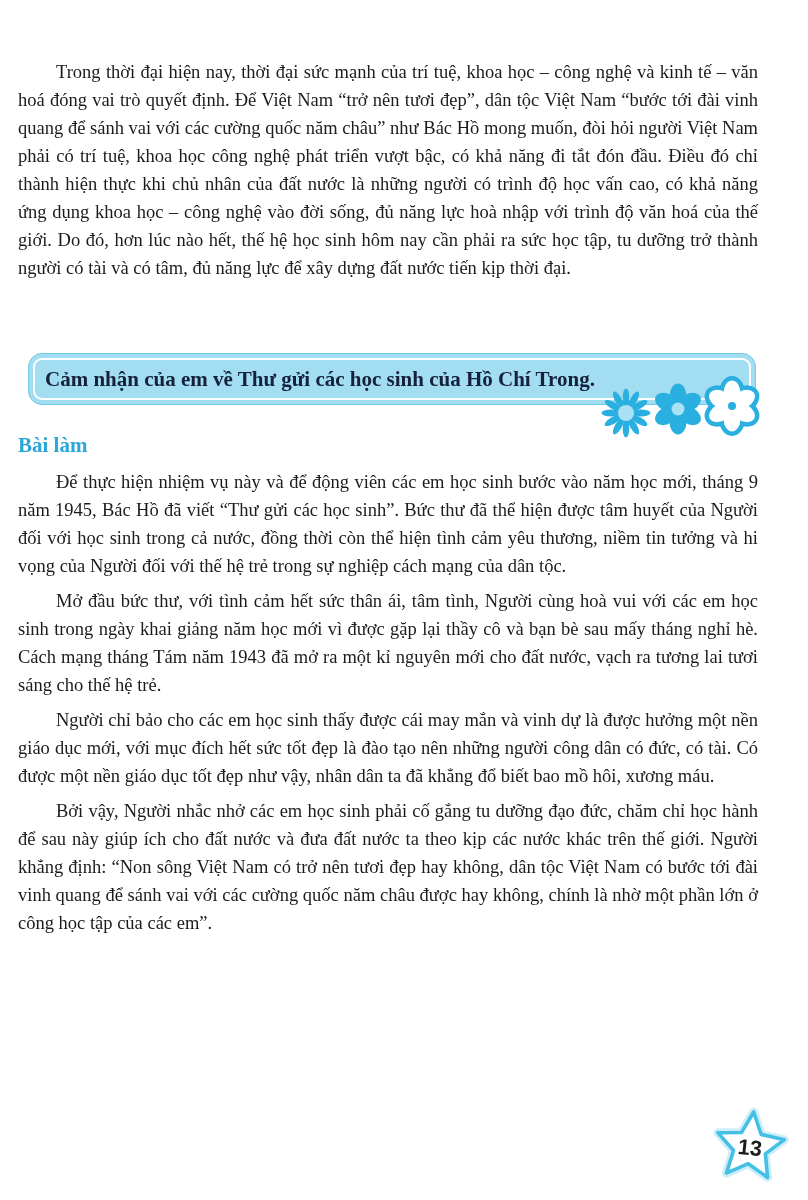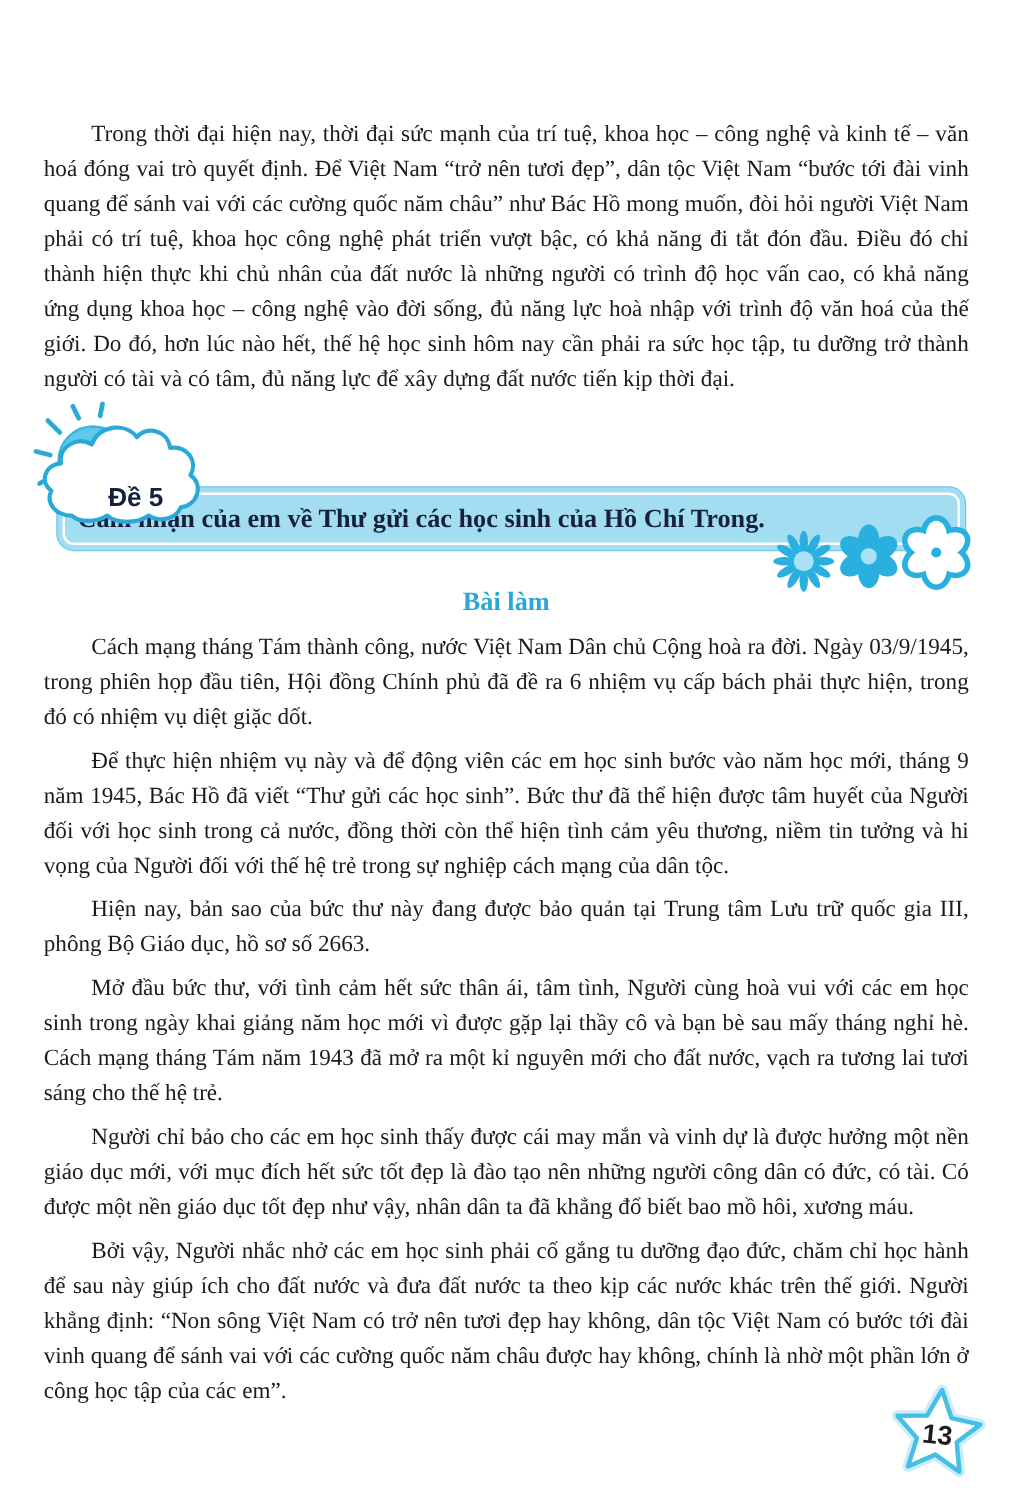--- a/index.html
+++ b/index.html
@@ -1,20 +1,20 @@
 <!DOCTYPE html>
 <html lang="vi"><head>
 <meta charset="utf-8">
 <style>
   html,body{margin:0;padding:0;}
   body{
     width:808px;height:1200px;background:#ffffff;position:relative;overflow:hidden;
     font-family:"Liberation Serif","DejaVu Serif",serif;color:#1b1b1b;
   }
-  .content{position:absolute;left:35px;top:58px;width:740px;margin-top:36px;}
+  .content{position:absolute;left:18px;top:58px;width:740px;}
   .body-par{
     font-size:18.5px;line-height:28px;text-align:justify;text-indent:38px;
     margin:0 0 7px 0;color:#1b1b1b;
   }
   
   .header-decor{position:relative;height:140px;margin:6px 0 2px 0;}
   .banner{
     position:absolute;left:10px;right:2px;top:64px;height:50px;
     background:#a3ddf1;border:1px solid #6fc9e8;border-radius:14px;z-index:1;
   }
@@ -23,61 +23,37 @@
     pointer-events:none;
   }
   .banner-text{
     position:absolute;left:16px;top:50%;transform:translateY(-50%);
     font-weight:bold;font-size:21px;color:#16213c;white-space:nowrap;z-index:2;
   }
   .banner-text .title-italic{}
   .badge{position:absolute;left:-10px;top:-4px;z-index:3;line-height:0;}
   .flowers{position:absolute;right:-8px;top:84px;z-index:3;line-height:0;}
   .essay-heading{
-    text-align:center;font-weight:bold;font-size:21px;color:#2aa7d6;
+    font-weight:bold;font-size:21px;color:#2aa7d6;
     margin:4px 0 10px 0;
   }
   .page-star{position:absolute;right:18px;bottom:12px;line-height:0;}
   svg text.badge-label{
     font-family:"Liberation Sans","DejaVu Sans",sans-serif;font-weight:bold;
   }
 </style>
 </head>
 <body>
 
 <div class="content">
 
   <p class="body-par">Trong thời đại hiện nay, thời đại sức mạnh của trí tuệ, khoa học – công nghệ và kinh tế – văn hoá đóng vai trò quyết định. Để Việt Nam “trở nên tươi đẹp”, dân tộc Việt Nam “bước tới đài vinh quang để sánh vai với các cường quốc năm châu” như Bác Hồ mong muốn, đòi hỏi người Việt Nam phải có trí tuệ, khoa học công nghệ phát triển vượt bậc, có khả năng đi tắt đón đầu. Điều đó chỉ thành hiện thực khi chủ nhân của đất nước là những người có trình độ học vấn cao, có khả năng ứng dụng khoa học – công nghệ vào đời sống, đủ năng lực hoà nhập với trình độ văn hoá của thế giới. Do đó, hơn lúc nào hết, thế hệ học sinh hôm nay cần phải ra sức học tập, tu dưỡng trở thành người có tài và có tâm, đủ năng lực để xây dựng đất nước tiến kịp thời đại.</p>
 
   <div class="header-decor">
 
-    <span class="badge">
-      <svg width="152" height="105" viewBox="0 0 160 110" xmlns="http://www.w3.org/2000/svg">
-        <g stroke="#2aa9d9" stroke-width="4" stroke-linecap="round">
-          <line x1="58" y1="12" x2="60" y2="2"></line>
-          <line x1="40" y1="14" x2="35" y2="4"></line>
-          <line x1="24" y1="26" x2="14" y2="16"></line>
-          <line x1="16" y1="45" x2="4" y2="42"></line>
-          <line x1="18" y1="63" x2="7" y2="69"></line>
-        </g>
-        <circle cx="52" cy="50" r="29" fill="#5fc8ea" stroke="#3cb6e0" stroke-width="2"></circle>
-        <path d="M 34 96
-                 C 20 96, 12 85, 17 75
-                 C 7 68, 11 53, 25 52
-                 C 23 38, 38 29, 51 36
-                 C 57 20, 79 17, 89 30
-                 C 97 20, 115 24, 117 39
-                 C 131 37, 141 50, 134 62
-                 C 145 69, 141 87, 126 89
-                 C 122 99, 108 102, 99 96
-                 C 89 103, 72 103, 64 96
-                 C 55 102, 41 102, 34 96 Z" fill="#ffffff" stroke="#2aa9d9" stroke-width="3.5" stroke-linejoin="round"></path>
-        <text class="badge-label" x="88" y="88" text-anchor="middle" font-size="22" fill="#13203e">Đề 5</text>
-      </svg>
-    </span>
 
     <div class="banner">
       <div class="banner-text">
         <span>Cảm nhận của em về </span><span class="title-italic">Thư gửi các học sinh</span><span> của Hồ Chí Trong.</span>
       </div>
     </div>
 
     <span class="flowers">
       <svg width="170" height="72" viewBox="0 0 170 72" xmlns="http://www.w3.org/2000/svg">
 
@@ -129,23 +105,21 @@
             <ellipse cx="0" cy="-13" rx="8.5" ry="12.5" transform="rotate(300)"></ellipse>
           </g>
           <circle r="4" fill="#2ab0e0"></circle>
         </g>
       </svg>
     </span>
   </div>
 
   <div class="essay-heading">Bài làm</div>
 
-  <p class="body-par">Cách mạng tháng Tám thành công, nước Việt Nam Dân chủ Cộng hoà ra đời. Ngày 03/9/1945, trong phiên họp đầu tiên, Hội đồng Chính phủ đã đề ra 6 nhiệm vụ cấp bách phải thực hiện, trong đó có nhiệm vụ diệt giặc dốt.</p>
   <p class="body-par">Để thực hiện nhiệm vụ này và để động viên các em học sinh bước vào năm học mới, tháng 9 năm 1945, Bác Hồ đã viết “Thư gửi các học sinh”. Bức thư đã thể hiện được tâm huyết của Người đối với học sinh trong cả nước, đồng thời còn thể hiện tình cảm yêu thương, niềm tin tưởng và hi vọng của Người đối với thế hệ trẻ trong sự nghiệp cách mạng của dân tộc.</p>
-  <p class="body-par">Hiện nay, bản sao của bức thư này đang được bảo quản tại Trung tâm Lưu trữ quốc gia III, phông Bộ Giáo dục, hồ sơ số 2663.</p>
   <p class="body-par">Mở đầu bức thư, với tình cảm hết sức thân ái, tâm tình, Người cùng hoà vui với các em học sinh trong ngày khai giảng năm học mới vì được gặp lại thầy cô và bạn bè sau mấy tháng nghỉ hè. Cách mạng tháng Tám năm 1943 đã mở ra một kỉ nguyên mới cho đất nước, vạch ra tương lai tươi sáng cho thế hệ trẻ.</p>
   <p class="body-par">Người chỉ bảo cho các em học sinh thấy được cái may mắn và vinh dự là được hưởng một nền giáo dục mới, với mục đích hết sức tốt đẹp là đào tạo nên những người công dân có đức, có tài. Có được một nền giáo dục tốt đẹp như vậy, nhân dân ta đã khẳng đổ biết bao mồ hôi, xương máu.</p>
   <p class="body-par">Bởi vậy, Người nhắc nhở các em học sinh phải cố gắng tu dưỡng đạo đức, chăm chỉ học hành để sau này giúp ích cho đất nước và đưa đất nước ta theo kịp các nước khác trên thế giới. Người khẳng định: “Non sông Việt Nam có trở nên tươi đẹp hay không, dân tộc Việt Nam có bước tới đài vinh quang để sánh vai với các cường quốc năm châu được hay không, chính là nhờ một phần lớn ở công học tập của các em”.</p>
 
 </div>
 
 <span class="page-star">
   <svg width="80" height="82" viewBox="0 0 100 100" xmlns="http://www.w3.org/2000/svg">
     <g transform="rotate(6 50 50)">
       <path d="M50,6 L62.3,33 L91.8,36.4 L70,56.5 L75.9,85.6 L50,71 L24.1,85.6 L30,56.5 L8.2,36.4 L37.7,33 Z" fill="none" stroke="#cdeef9" stroke-width="11" stroke-linejoin="round"></path>

